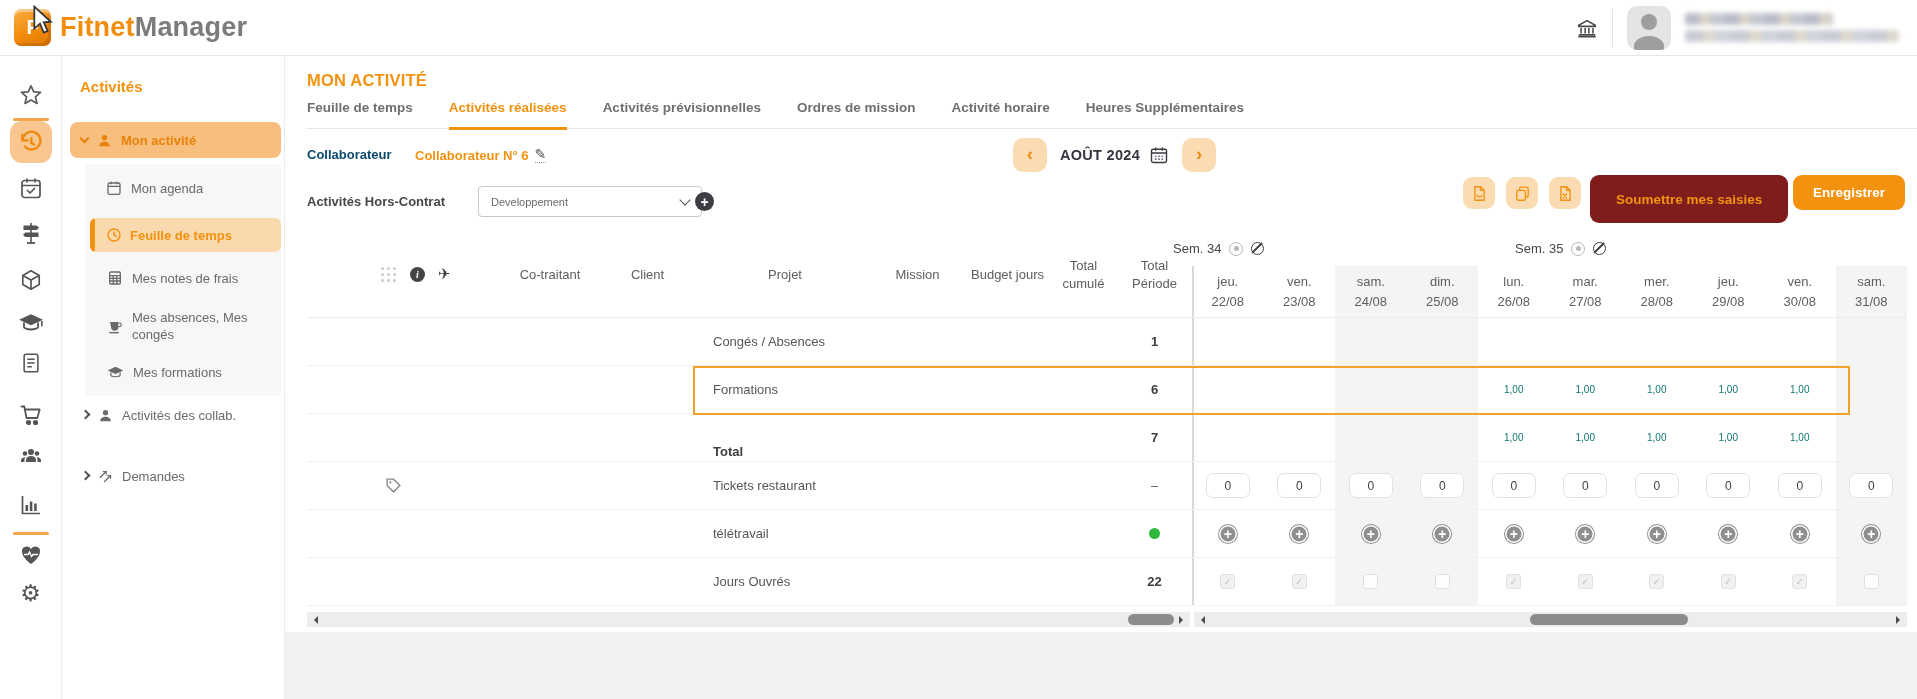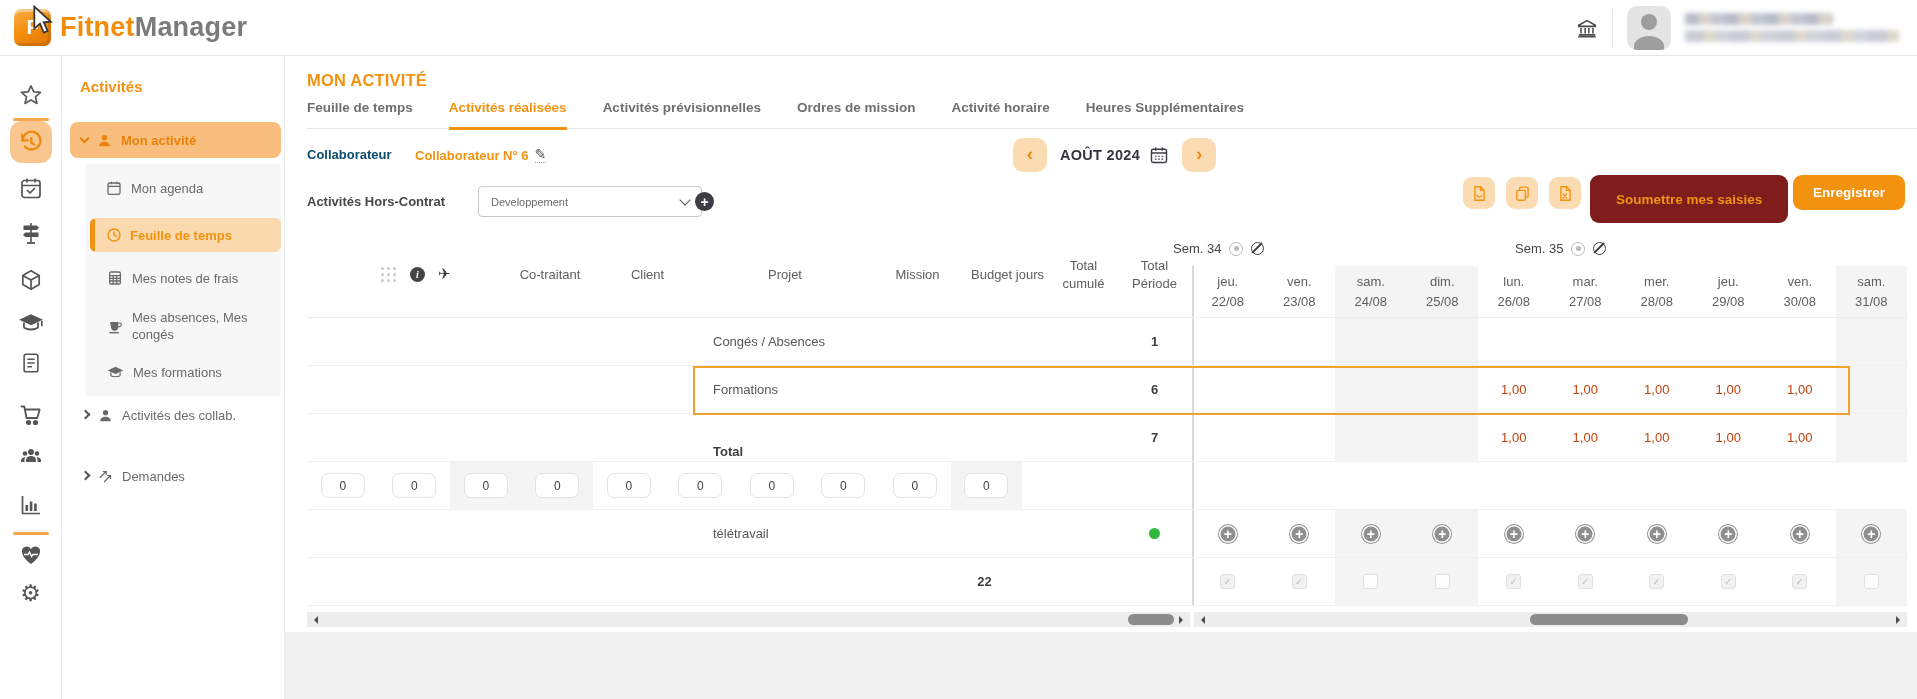--- a/index.html
+++ b/index.html
@@ -92,21 +92,21 @@
   .tbody{position:absolute;left:0;top:86px;width:1600px}
   .brow{display:flex;height:48px;border-bottom:1px solid #f0f0f0}
   .bleft{display:flex;width:885px}
   .bcell{display:flex;align-items:center;justify-content:center;font-size:13px;color:#565656}
   .bcell.lab{justify-content:flex-start;padding-left:13px}
   .bcell.b,.b{font-weight:bold;color:#3e3e3e}
   .tagc{justify-content:flex-start;padding-left:78px}
   .dot{width:11px;height:11px;border-radius:50%;display:inline-block}
   .bright{display:flex;width:715px}
   .rcell{flex:1;display:flex;align-items:center;justify-content:center}
-  .val{color:#c2410c;font-size:13px}
+  .val{color:#0f766e;font-size:10px}
   .cellinput{width:44px;height:25px;border:1px solid #e2e2e2;border-radius:7px;text-align:center;font-size:12px;color:#3f3f3f;background:#fff;font-family:inherit}
   .addbtn{width:18px;height:18px;border-radius:50%;background:#8f8f8f;color:#fff;font-size:14px;font-weight:bold;display:flex;align-items:center;justify-content:center;line-height:1;box-shadow:inset 0 0 0 1.5px #fff,0 0 0 1px #8f8f8f}
   .cb{width:15px;height:15px;border:1.5px solid #e1e1e1;border-radius:3px;background:#fdfdfd;display:inline-flex;align-items:center;justify-content:center;font-size:10px;color:#c3c3c3}
   .cb.on{background:#f1f1f1}
   .hl{position:absolute;left:386px;top:134px;width:1157px;height:49px;border:2.5px solid #F0A32A;pointer-events:none;z-index:3}
   .sb{position:absolute;top:380px;height:15px;background:#ededed;display:flex;align-items:center}
   .sb-left{left:0;width:883px}
   .sb-right{left:887px;width:713px}
   .arrL{width:0;height:0;border:4.5px solid transparent;border-right-color:#4d4d4d;margin-left:3px}
   .arrR{width:0;height:0;border:4.5px solid transparent;border-left-color:#4d4d4d;margin-left:auto;margin-right:3px}
@@ -539,20 +539,35 @@
             <div class="rcell">
               <span class="val">1,00</span>
             </div>
             <div class="rcell">
               <span class="val">1,00</span>
             </div>
             <div class="rcell we"></div>
           </div>
         </div>
         <div class="brow">
+          <div class="bleft">
+            <div class="bcell tagc" style="width: 198px;">
+              <svg width="17" height="17" viewBox="0 0 24 24" fill="none" stroke="#8b8b8b" stroke-width="2">
+                <path d="M3 12V3h9l9 9-9 9z"></path>
+                <circle cx="7.5" cy="7.5" r="1.6" fill="#8b8b8b" stroke="none"></circle>
+              </svg>
+            </div>
+            <div class="bcell" style="width: 90px;"></div>
+            <div class="bcell" style="width: 105px;"></div>
+            <div class="bcell lab" style="width: 170px;">Tickets restaurant</div>
+            <div class="bcell" style="width: 95px;"></div>
+            <div class="bcell" style="width: 85px;"></div>
+            <div class="bcell" style="width: 67px;"></div>
+            <div class="bcell" style="width: 75px;">–</div>
+          </div>
           <div class="bright">
             <div class="rcell">
               <input class="cellinput" value="0" style="">
             </div>
             <div class="rcell">
               <input class="cellinput" value="0" style="">
             </div>
             <div class="rcell we">
               <input class="cellinput" value="0" style="">
             </div>
@@ -623,20 +638,21 @@
             <div class="rcell we">
               <span class="addbtn">+</span>
             </div>
           </div>
         </div>
         <div class="brow">
           <div class="bleft">
             <div class="bcell" style="width: 198px;"></div>
             <div class="bcell" style="width: 90px;"></div>
             <div class="bcell" style="width: 105px;"></div>
+            <div class="bcell lab" style="width: 170px;">Jours Ouvrés</div>
             <div class="bcell" style="width: 95px;"></div>
             <div class="bcell" style="width: 85px;"></div>
             <div class="bcell" style="width: 67px;"></div>
             <div class="bcell b" style="width: 75px;">22</div>
           </div>
           <div class="bright">
             <div class="rcell">
               <span class="cb on">✓</span>
             </div>
             <div class="rcell">

